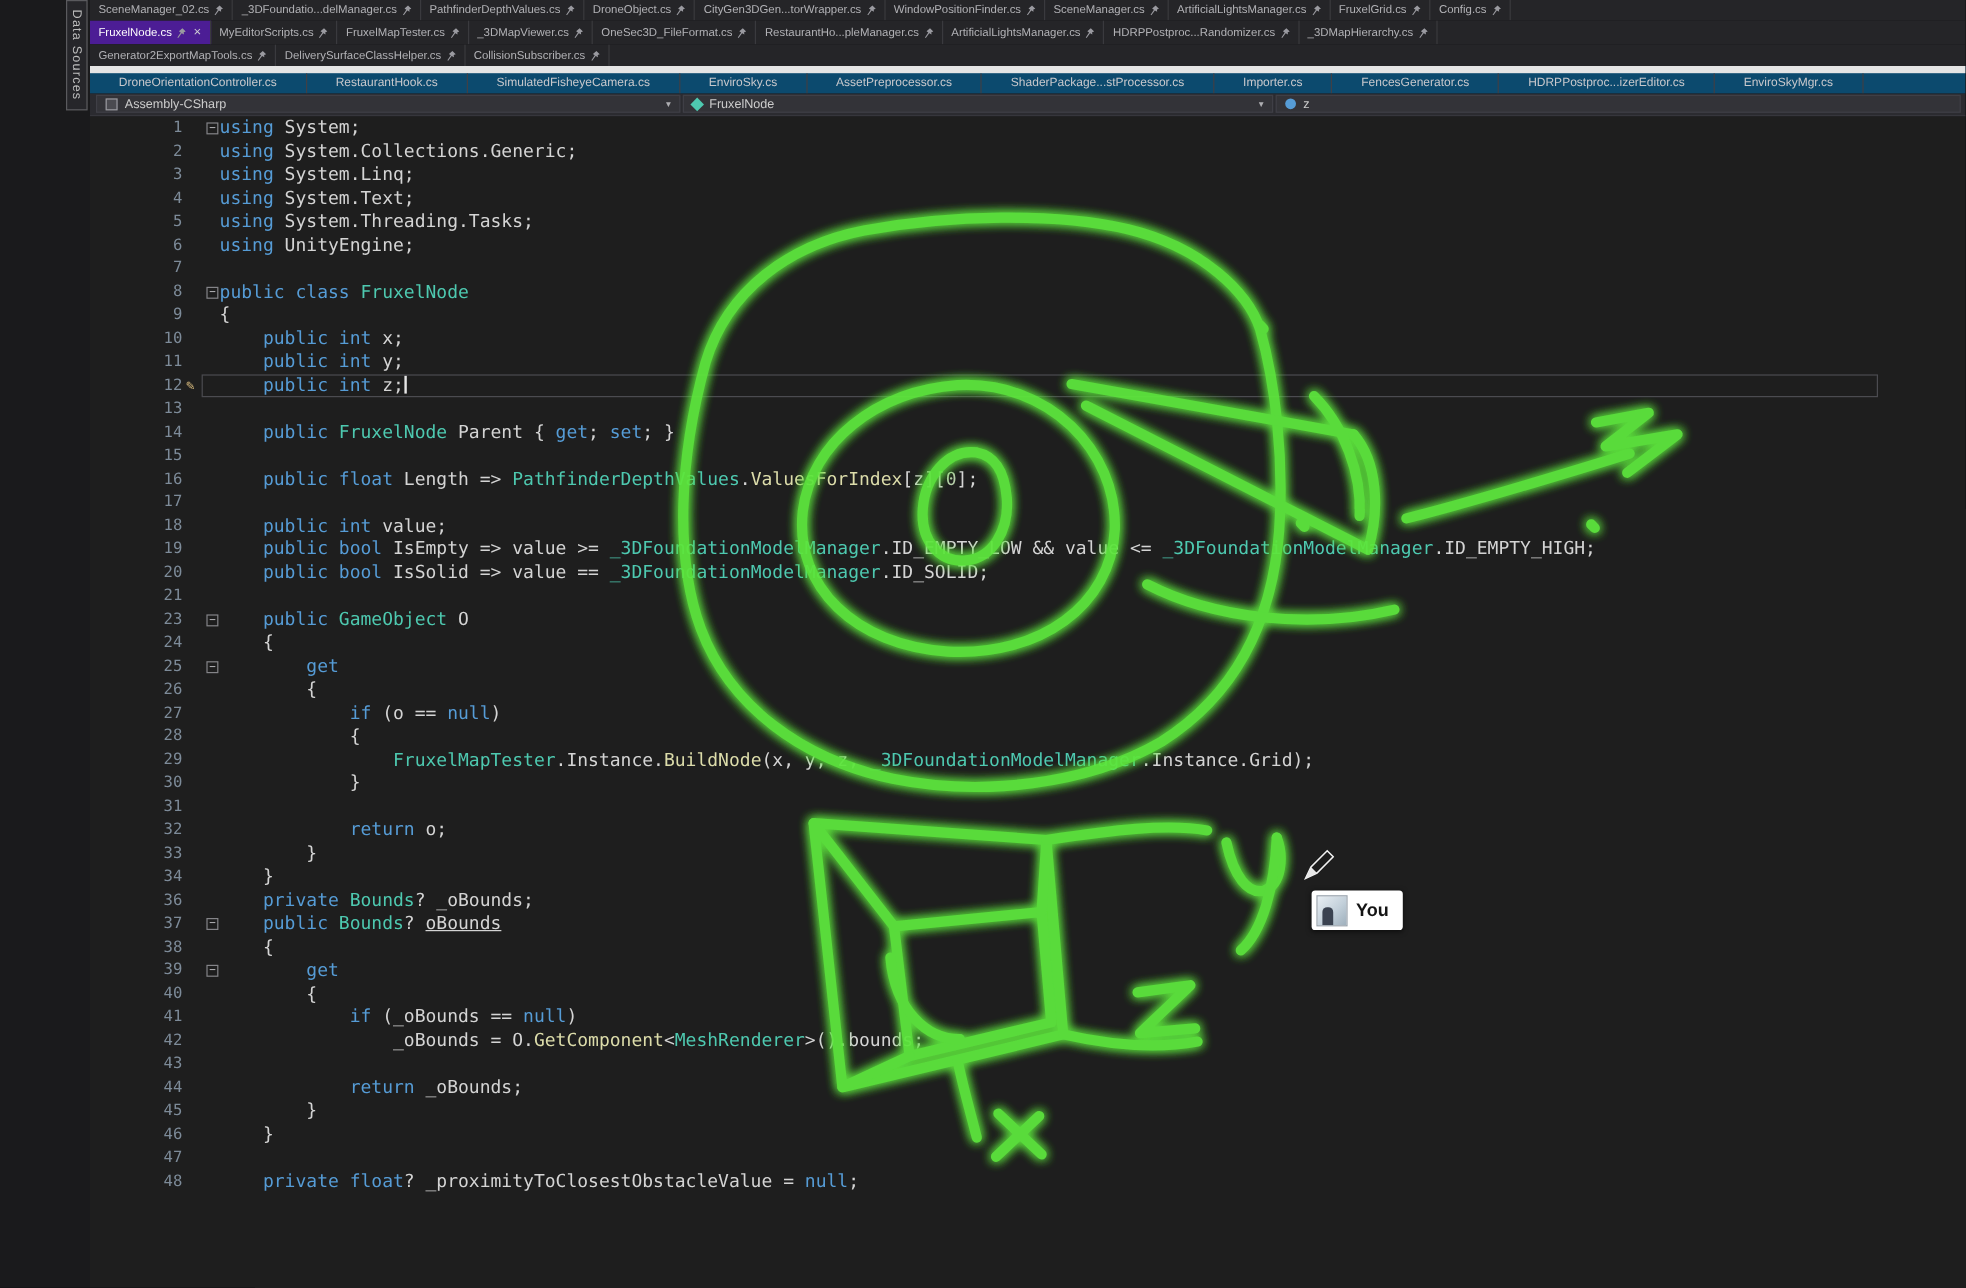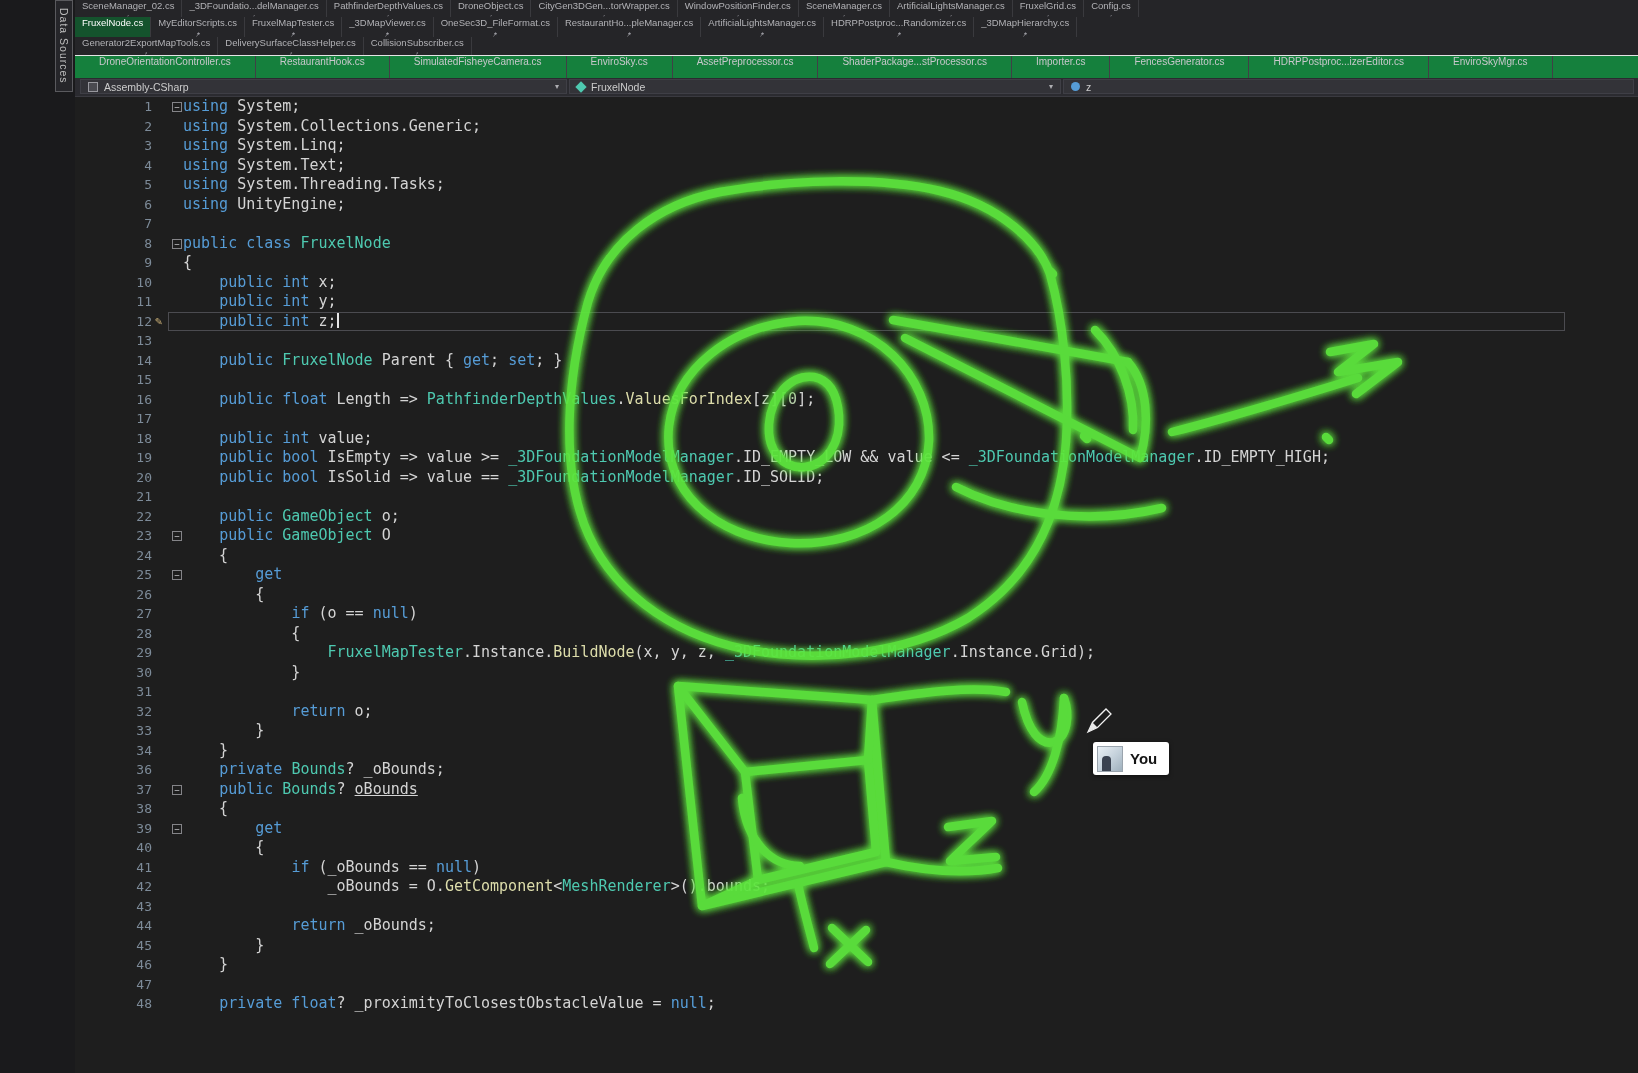--- a/index.html
+++ b/index.html
@@ -12,26 +12,26 @@
   .vtab { position:absolute; top:0; right:2px; writing-mode:vertical-rl; font-size:10.5px; color:#bdbdbd;
           border:1px solid #5a5a5e; background:#26262a; padding:7px 2px; letter-spacing:1px; }
 
   .main { flex:1; min-width:0; display:flex; flex-direction:column; }
 
   
   .tabrow { display:flex; align-items:stretch; overflow:hidden; }
   .tabrow.r1 { height:17px; background:#252528; }
   .tabrow.r2 { height:20px; background:#252528; }
   .tabrow.r3 { height:18px; background:#252528; }
-  .tabrow.r4 { height:23px; background:#15803d; border-top:1px solid #e5e5e5;text-align:center; }
+  .tabrow.r4 { height:23px; background:#0c4a6e; border-top:6px solid #e5e5e5;text-align:center; }
   .navbar { height:19px; background:#2b2b30; border-bottom:1px solid #3a3a40; display:flex; gap:2px; padding:1px 4px 2px 5px; align-items:stretch; }
 
   .tab { display:flex; align-items:center; gap:4px; padding:0 7px; border-right:1px solid #3a3a3e;
-         color:#b2b2b6; font-size:9.5px; white-space:nowrap; cursor:default;flex-direction:column; }
-  .tab.active { background:#14532d; color:#ffffff; }
+         color:#b2b2b6; font-size:9.5px; white-space:nowrap; cursor:default; }
+  .tab.active { background:#4c1d95; color:#ffffff; }
   .tab-close { font-size:11px; color:#d0d0d4; margin-left:2px; }
   .r4 .tab { font-size:10px; padding:0 24px; color:#c8c8cc; border-right:1px solid #404046; }
 
   
   .dd { background:#333338; border:1px solid #3f3f46; display:flex; align-items:center; gap:6px;
         font-size:10.5px; color:#cccccc; padding:0 7px; }
   .dd .chev { margin-left:auto; font-size:8px; color:#aeaeb2; }
   .dd.project { width:487px; }
   .dd.type { width:492px; }
   .dd.member { flex:1; }
@@ -277,21 +277,20 @@
         <div class="code-line current"><span class="gutter">12</span><span class="foldcol"><span class="pencil">✎</span></span><span class="code"><span class="c-p">    </span><span class="c-k">public int</span><span class="c-p"> z;</span><span class="caret"></span></span></div>
         <div class="code-line"><span class="gutter">13</span><span class="foldcol"></span><span class="code"></span></div>
         <div class="code-line"><span class="gutter">14</span><span class="foldcol"></span><span class="code"><span class="c-p">    </span><span class="c-k">public</span><span class="c-p"> </span><span class="c-t">FruxelNode</span><span class="c-p"> Parent { </span><span class="c-k">get</span><span class="c-p">; </span><span class="c-k">set</span><span class="c-p">; }</span></span></div>
         <div class="code-line"><span class="gutter">15</span><span class="foldcol"></span><span class="code"></span></div>
         <div class="code-line"><span class="gutter">16</span><span class="foldcol"></span><span class="code"><span class="c-p">    </span><span class="c-k">public float</span><span class="c-p"> Length =&gt; </span><span class="c-t">PathfinderDepthValues</span><span class="c-p">.</span><span class="c-m">ValuesForIndex</span><span class="c-p">[z][</span><span class="c-n">0</span><span class="c-p">];</span></span></div>
         <div class="code-line"><span class="gutter">17</span><span class="foldcol"></span><span class="code"></span></div>
         <div class="code-line"><span class="gutter">18</span><span class="foldcol"></span><span class="code"><span class="c-p">    </span><span class="c-k">public int</span><span class="c-p"> value;</span></span></div>
         <div class="code-line"><span class="gutter">19</span><span class="foldcol"></span><span class="code"><span class="c-p">    </span><span class="c-k">public bool</span><span class="c-p"> IsEmpty =&gt; value &gt;= </span><span class="c-t">_3DFoundationModelManager</span><span class="c-p">.ID_EMPTY_LOW &amp;&amp; value &lt;= </span><span class="c-t">_3DFoundationModelManager</span><span class="c-p">.ID_EMPTY_HIGH;</span></span></div>
         <div class="code-line"><span class="gutter">20</span><span class="foldcol"></span><span class="code"><span class="c-p">    </span><span class="c-k">public bool</span><span class="c-p"> IsSolid =&gt; value == </span><span class="c-t">_3DFoundationModelManager</span><span class="c-p">.ID_SOLID;</span></span></div>
         <div class="code-line"><span class="gutter">21</span><span class="foldcol"></span><span class="code"></span></div>
-        <div class="code-line"><span class="gutter">22</span><span class="foldcol"></span><span class="code"><span class="c-p">    </span><span class="c-k">public</span><span class="c-p"> </span><span class="c-t">GameObject</span><span class="c-p"> o;</span></span></div>
         <div class="code-line"><span class="gutter">23</span><span class="foldcol"><span class="fold-box">−</span></span><span class="code"><span class="c-p">    </span><span class="c-k">public</span><span class="c-p"> </span><span class="c-t">GameObject</span><span class="c-p"> O</span></span></div>
         <div class="code-line"><span class="gutter">24</span><span class="foldcol"></span><span class="code"><span class="c-p">    {</span></span></div>
         <div class="code-line"><span class="gutter">25</span><span class="foldcol"><span class="fold-box">−</span></span><span class="code"><span class="c-p">        </span><span class="c-k">get</span></span></div>
         <div class="code-line"><span class="gutter">26</span><span class="foldcol"></span><span class="code"><span class="c-p">        {</span></span></div>
         <div class="code-line"><span class="gutter">27</span><span class="foldcol"></span><span class="code"><span class="c-p">            </span><span class="c-k">if</span><span class="c-p"> (o == </span><span class="c-k">null</span><span class="c-p">)</span></span></div>
         <div class="code-line"><span class="gutter">28</span><span class="foldcol"></span><span class="code"><span class="c-p">            {</span></span></div>
         <div class="code-line"><span class="gutter">29</span><span class="foldcol"></span><span class="code"><span class="c-p">                </span><span class="c-t">FruxelMapTester</span><span class="c-p">.Instance.</span><span class="c-m">BuildNode</span><span class="c-p">(x, y, z, </span><span class="c-t">_3DFoundationModelManager</span><span class="c-p">.Instance.Grid);</span></span></div>
         <div class="code-line"><span class="gutter">30</span><span class="foldcol"></span><span class="code"><span class="c-p">            }</span></span></div>
         <div class="code-line"><span class="gutter">31</span><span class="foldcol"></span><span class="code"></span></div>
         <div class="code-line"><span class="gutter">32</span><span class="foldcol"></span><span class="code"><span class="c-p">            </span><span class="c-k">return</span><span class="c-p"> o;</span></span></div>

